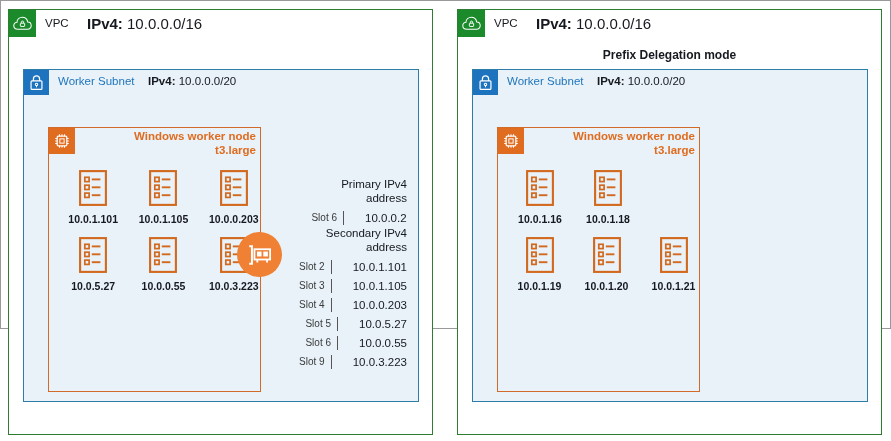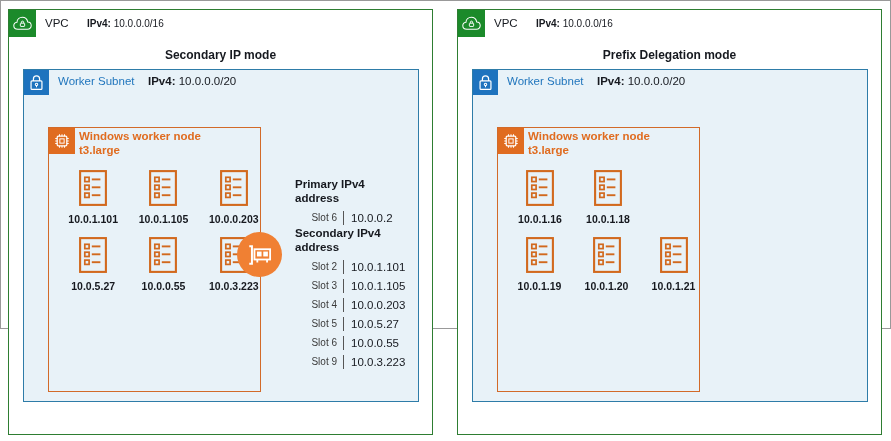--- a/index.html
+++ b/index.html
@@ -11,81 +11,80 @@
   }
   .canvas{position:relative;width:891px;height:329px;box-sizing:border-box;border:1px solid #999999;background:#fff;}
 
   
   .vpc{position:absolute;top:8px;box-sizing:border-box;border:1.5px solid #2e7d32;background:#ffffff;}
   .vpc.left{left:7px;width:425px;height:426px;}
   .vpc.right{left:456px;width:425px;height:426px;}
 
   .vpc-badge{position:absolute;left:0;top:0;width:27px;height:27px;background:#1b8a2a;display:flex;align-items:center;justify-content:center;}
   .vpc-label{position:absolute;left:36px;top:5px;font-size:11.5px;color:#16191f;line-height:17px;}
-  .vpc-cidr{position:absolute;left:78px;top:5px;font-size:10px;color:#16191f;line-height:17px;}
+  .vpc-cidr{position:absolute;left:78px;top:5px;font-size:15px;color:#16191f;line-height:17px;}
   .vpc-cidr b{font-weight:bold;}
 
   .mode-title{position:absolute;top:38px;left:0;width:100%;text-align:center;font-size:12px;font-weight:bold;color:#16191f;}
 
   
   .subnet{position:absolute;left:14px;top:59px;width:396px;height:333px;box-sizing:border-box;border:1.3px solid #2e7ca8;background:#e8f2f8;}
   .subnet-badge{position:absolute;left:0;top:0;width:25px;height:25px;background:#1e73be;display:flex;align-items:center;justify-content:center;}
   .subnet-label{position:absolute;left:34px;top:5px;font-size:11.5px;color:#2176bd;}
   .subnet-cidr{position:absolute;left:124px;top:5px;font-size:11.5px;color:#16191f;}
   .subnet-cidr b{font-weight:bold;}
 
   
   .node{position:absolute;box-sizing:border-box;border:1.3px solid #d26a29;background:transparent;}
   .node.left{left:24px;top:57px;width:213px;height:265px;}
   .node.right{left:24px;top:57px;width:203px;height:265px;}
   .node-badge{position:absolute;left:0;top:0;width:26px;height:26px;background:#e06c20;display:flex;align-items:center;justify-content:center;}
-  .node-title{position:absolute;left:30px;top:1px;width:calc(100% - 34px);text-align:left;font-size:11.5px;font-weight:bold;color:#e06c20;line-height:14px;}
+  .node-title{position:absolute;left:30px;top:1px;width:calc(100% - 34px);text-align:right;font-size:11.5px;font-weight:bold;color:#e06c20;line-height:14px;}
   .node-title .sub{display:block;}
 
   
   .cards{position:absolute;left:0;top:42px;width:100%;}
   .card-row{display:flex;justify-content:flex-start;}
   .card-row.r2{margin-top:12px;}
   .card{width:71px;display:flex;flex-direction:column;align-items:center;}
   .card-ip{margin-top:3px;font-size:10.5px;font-weight:bold;color:#16191f;white-space:nowrap;}
   .node.left .cards{padding-left:9px;}
   .node.right .cards{padding-left:8px;}
   .node.right .card{width:68px;}
 
   
   .eni{position:absolute;width:45px;height:45px;border-radius:50%;background:#f08033;display:flex;align-items:center;justify-content:center;}
   .eni.left{left:228px;top:222px;}
 
   
   .slots{position:absolute;}
   .slots.left{left:286px;top:168px;width:112px;}
-  .slot-head{text-align:left;font-size:11.5px;font-weight:bold;color:#16191f;line-height:13.5px;margin-bottom:3px;}
+  .slot-head{text-align:right;font-size:11.5px;font-weight:normal;color:#16191f;line-height:13.5px;margin-bottom:3px;}
   .slot-head.second{margin-top:0;}
   .slot-row{display:flex;align-items:center;height:19px;}
   .slot-name{width:42px;text-align:right;font-size:10px;color:#3a3a3a;padding-right:6px;}
-  .slot-val{font-size:11.5px;color:#16191f;border-left:1.4px solid #555;padding-left:7px;line-height:14px;}
+  .slot-val{font-size:11.5px;color:#16191f;border-left:1.4px solid #555;padding-left:21px;line-height:14px;}
 </style>
 </head>
 <body>
 
 <div class="canvas">
 
   <div class="vpc left">
 
     <div class="vpc-badge">
       <svg width="19" height="15" viewBox="0 0 24 18" aria-hidden="true">
         <path d="M6.2 16.2h11.9c2.9 0 4.9-2.0 4.9-4.6 0-2.5-1.9-4.5-4.4-4.6C17.9 3.6 15.1 1.1 11.7 1.1 8.1 1.1 5.2 3.9 5.0 7.4 2.7 7.7 1.0 9.5 1.0 11.8c0 2.5 2.0 4.4 5.2 4.4z" fill="none" stroke="#ffffff" stroke-width="1.3"></path>
         <rect x="9.3" y="8.6" width="5.4" height="4.1" rx="0.7" fill="none" stroke="#ffffff" stroke-width="1.2"></rect>
         <path d="M10.6 8.6V7.4a1.4 1.4 0 0 1 2.8 0v1.2" fill="none" stroke="#ffffff" stroke-width="1.2"></path>
       </svg>
     </div>
     <div class="vpc-label">VPC</div>
     <div class="vpc-cidr"><b>IPv4:</b><span> 10.0.0.0/16</span></div>
 
-    <div class="mode-title">Secondary IP mode</div>
 
     <div class="subnet">
       <div class="subnet-badge">
         <svg width="15" height="17" viewBox="0 0 16 18" aria-hidden="true">
           <rect x="2.2" y="7.3" width="11.6" height="9.0" rx="1" fill="none" stroke="#ffffff" stroke-width="1.3"></rect>
           <path d="M4.7 7.3V5.3a3.3 3.3 0 0 1 6.6 0v2.0" fill="none" stroke="#ffffff" stroke-width="1.3"></path>
           <circle cx="8" cy="11.0" r="1.3" fill="none" stroke="#ffffff" stroke-width="1.1"></circle>
           <path d="M8 12.1v2.0" stroke="#ffffff" stroke-width="1.1"></path>
         </svg>
       </div>

